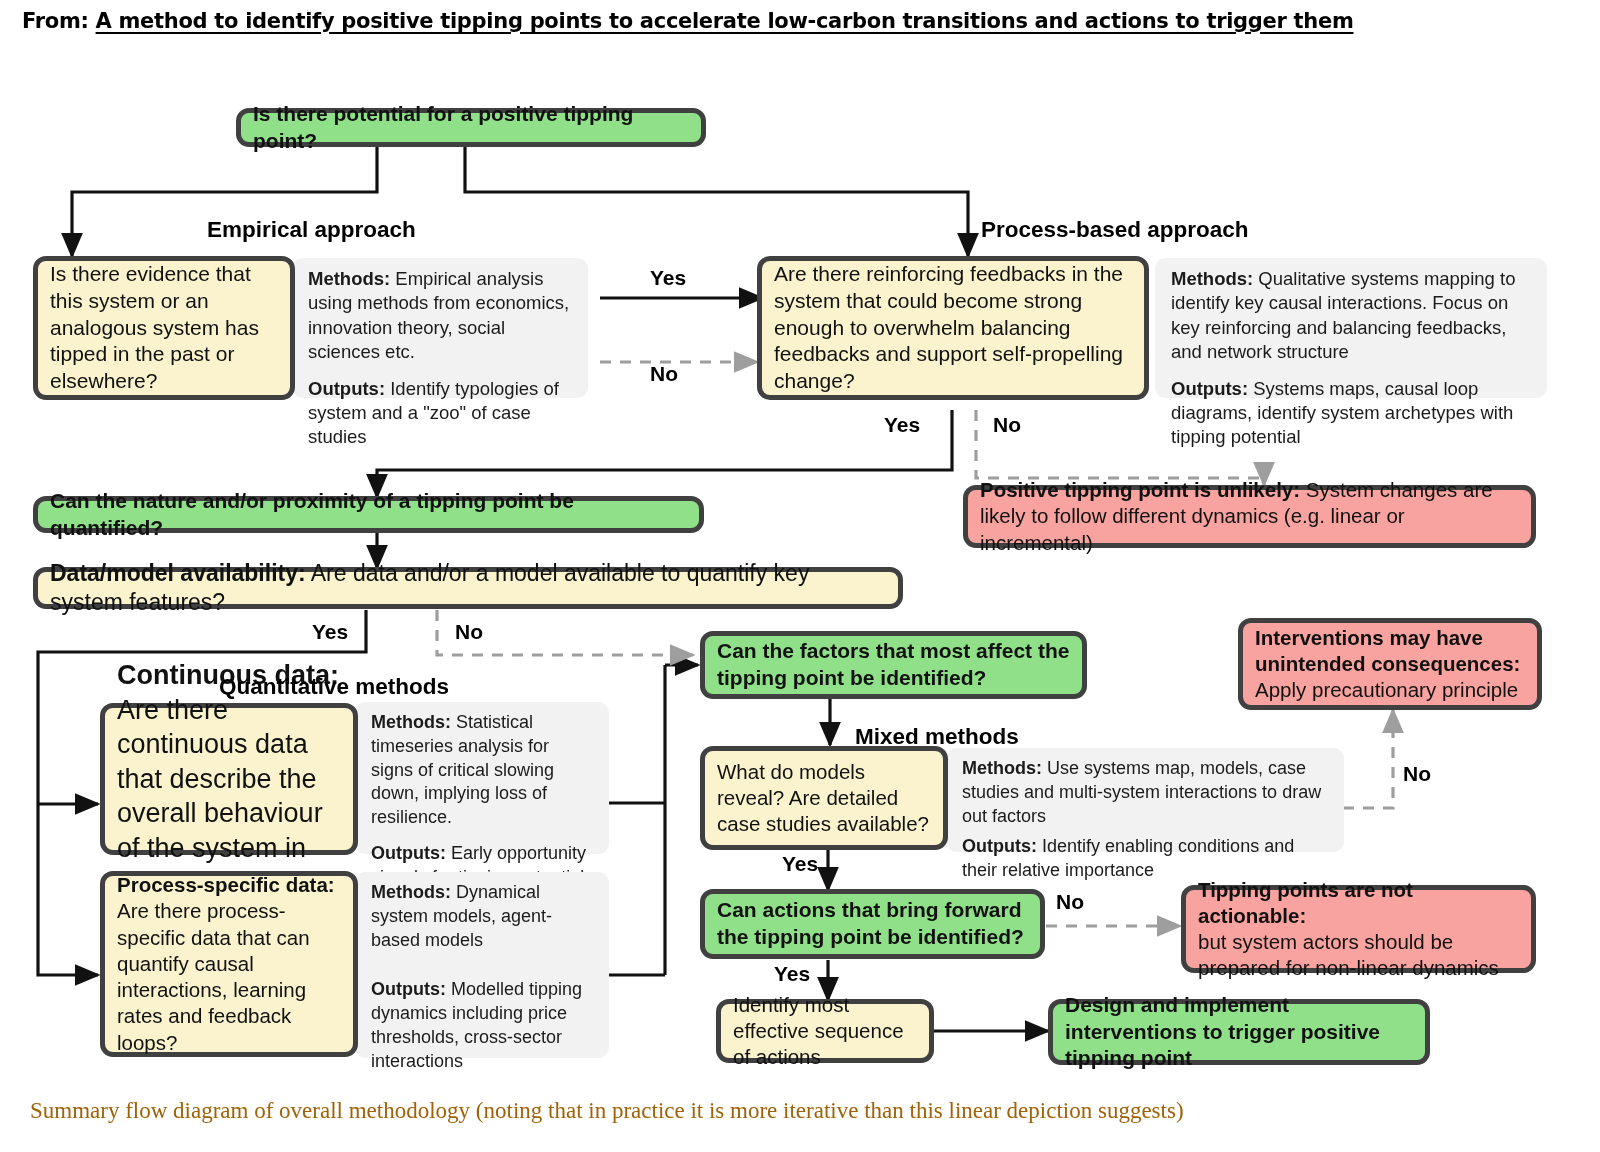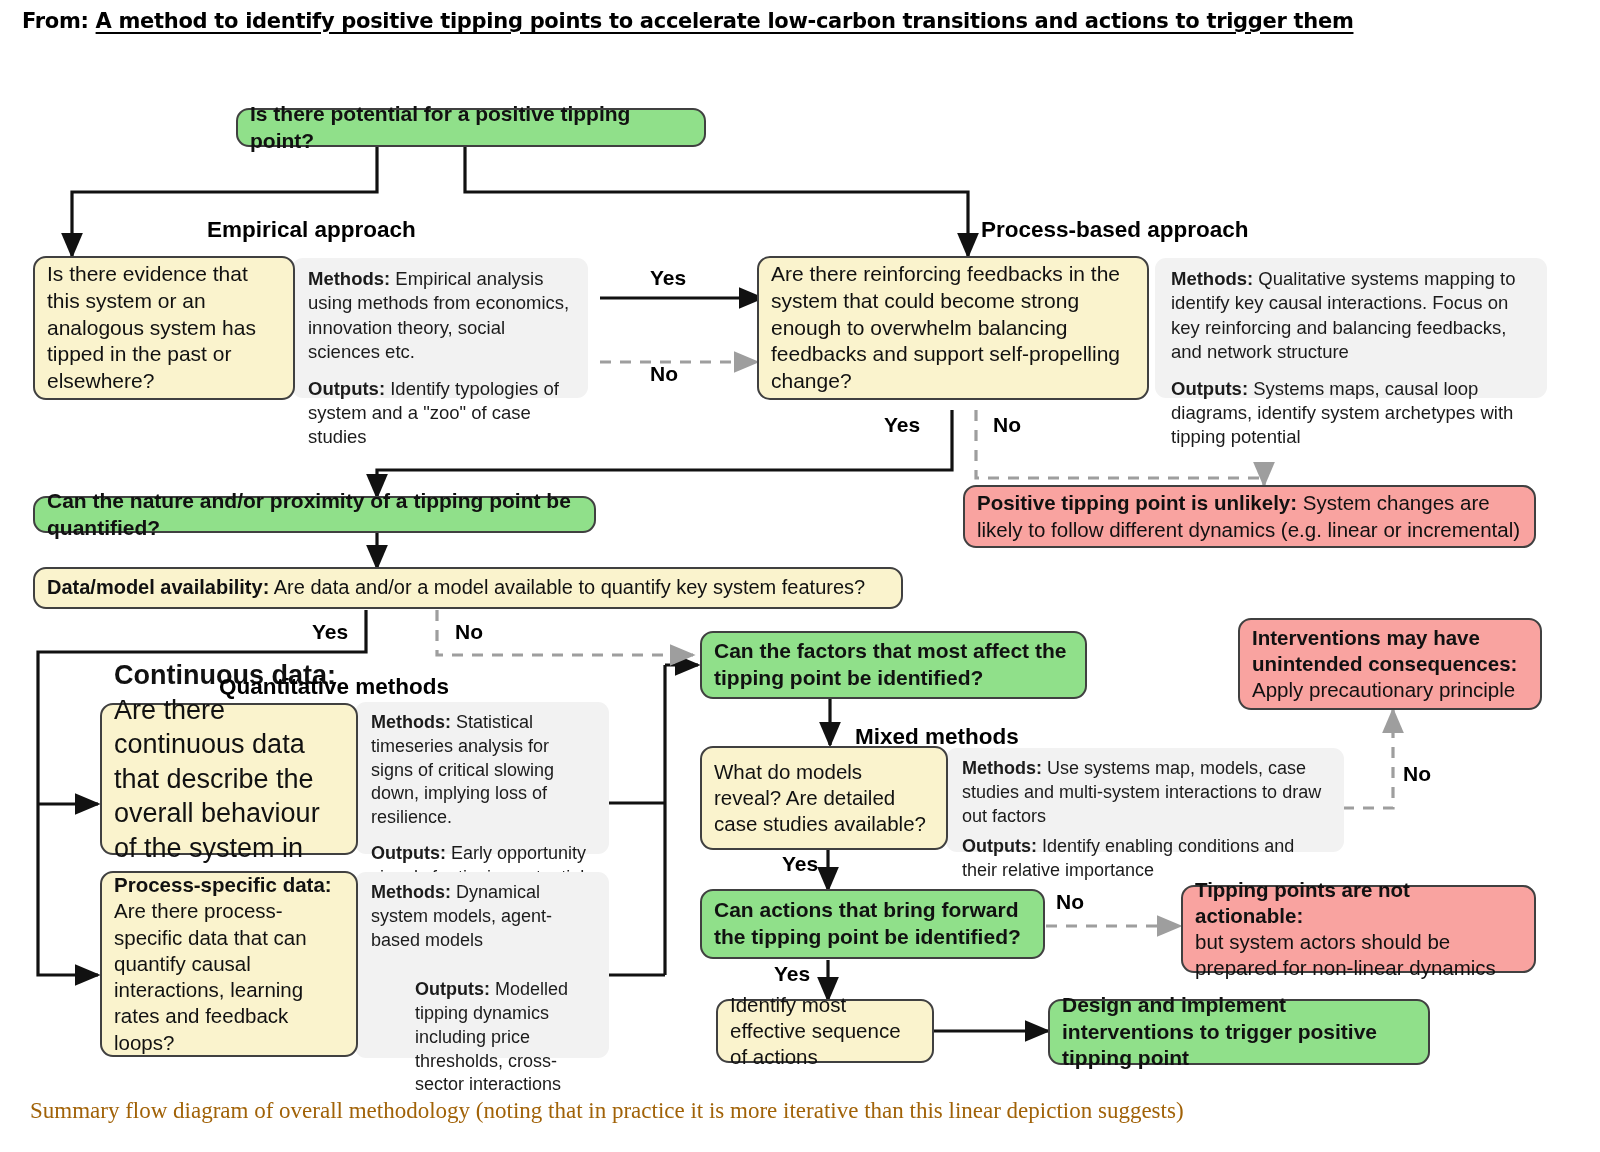--- a/index.html
+++ b/index.html
@@ -47,21 +47,21 @@
   }
   #wires {
     position: absolute; left: 0; top: 0;
     width: 1600px; height: 1000px;
     pointer-events: none;
   }
 
   
   .node {
     position: absolute;
-    border: 2px solid #404040;
+    border: 5px solid #404040;
     border-radius: 13px;
     padding: 7px 12px;
     line-height: 1.28;
     display: flex;
     flex-direction: column;
     justify-content: center;
     z-index: 3;
   }
   .green  { background: #90e08a; }
   .yellow { background: #faf3cd; }
@@ -180,50 +180,50 @@
     <p><span class="hd">Outputs:</span><span> Systems maps, causal loop diagrams, identify system archetypes with tipping potential</span></p>
   </div>
 
   <div class="node yellow" style="left:757px; top:166px; width:392px; height:144px; font-size:21px;">
     <span>Are there reinforcing feedbacks in the system that could become strong enough to overwhelm balancing feedbacks and support self-propelling change?</span>
   </div>
 
   <div class="lbl yn" style="left:884px; top:323px;">Yes</div>
   <div class="lbl yn" style="left:993px; top:323px;">No</div>
 
-  <div class="node green bold-all" style="left:33px; top:406px; width:563px; height:37px; font-size:21px; align-items:flex-start;">
+  <div class="node green bold-all" style="left:33px; top:406px; width:671px; height:37px; font-size:21px; align-items:flex-start;">
     <span>Can the nature and/or proximity of a tipping point be quantified?</span>
   </div>
 
   <div class="node red" style="left:963px; top:395px; width:573px; height:63px; font-size:20.5px;">
     <span><span class="hd">Positive tipping point is unlikely:</span><span> System changes are likely to follow different dynamics (e.g. linear or incremental)</span></span>
   </div>
 
-  <div class="node yellow" style="left:33px; top:477px; width:870px; height:42px; font-size:20px;">
+  <div class="node yellow" style="left:33px; top:477px; width:870px; height:42px; font-size:23px;">
     <span><span class="hd">Data/model availability:</span><span> Are data and/or a model available to quantify key system features?</span></span>
   </div>
 
   <div class="lbl yn" style="left:312px; top:530px;">Yes</div>
   <div class="lbl yn" style="left:455px; top:530px;">No</div>
 
   <div class="lbl big" style="left:219px; top:584px;">Quantitative methods</div>
 
   <div class="panel" style="left:355px; top:612px; width:254px; height:152px; font-size:18px;">
     <p><span class="hd">Methods:</span><span> Statistical timeseries analysis for signs of critical slowing down, implying loss of resilience.</span></p>
     <p><span class="hd">Outputs:</span><span> Early opportunity signals for tipping potential</span></p>
   </div>
 
   <div class="node yellow" style="left:100px; top:613px; width:258px; height:152px; font-size:27px;">
     <span class="hd">Continuous data:</span>
     <span>Are there continuous data that describe the overall behaviour of the system in time?</span>
   </div>
 
   <div class="panel" style="left:355px; top:782px; width:254px; height:186px; font-size:18px;">
     <p><span class="hd">Methods:</span><span> Dynamical system models, agent-based models</span></p>
-    <p style="margin-top:26px;margin-left:44px;"><span class="hd">Outputs:</span><span> Modelled tipping dynamics including price thresholds, cross-sector interactions</span></p>
+    <p style="margin-top:26px;"><span class="hd">Outputs:</span><span> Modelled tipping dynamics including price thresholds, cross-sector interactions</span></p>
   </div>
 
   <div class="node yellow" style="left:100px; top:781px; width:258px; height:186px; font-size:20.5px;">
     <span class="hd">Process-specific data:</span>
     <span>Are there process-specific data that can quantify causal interactions, learning rates and feedback loops?</span>
   </div>
 
   <div class="node green bold-all" style="left:700px; top:541px; width:387px; height:68px; font-size:21px;">
     <span>Can the factors that most affect the tipping point be identified?</span>
   </div>

